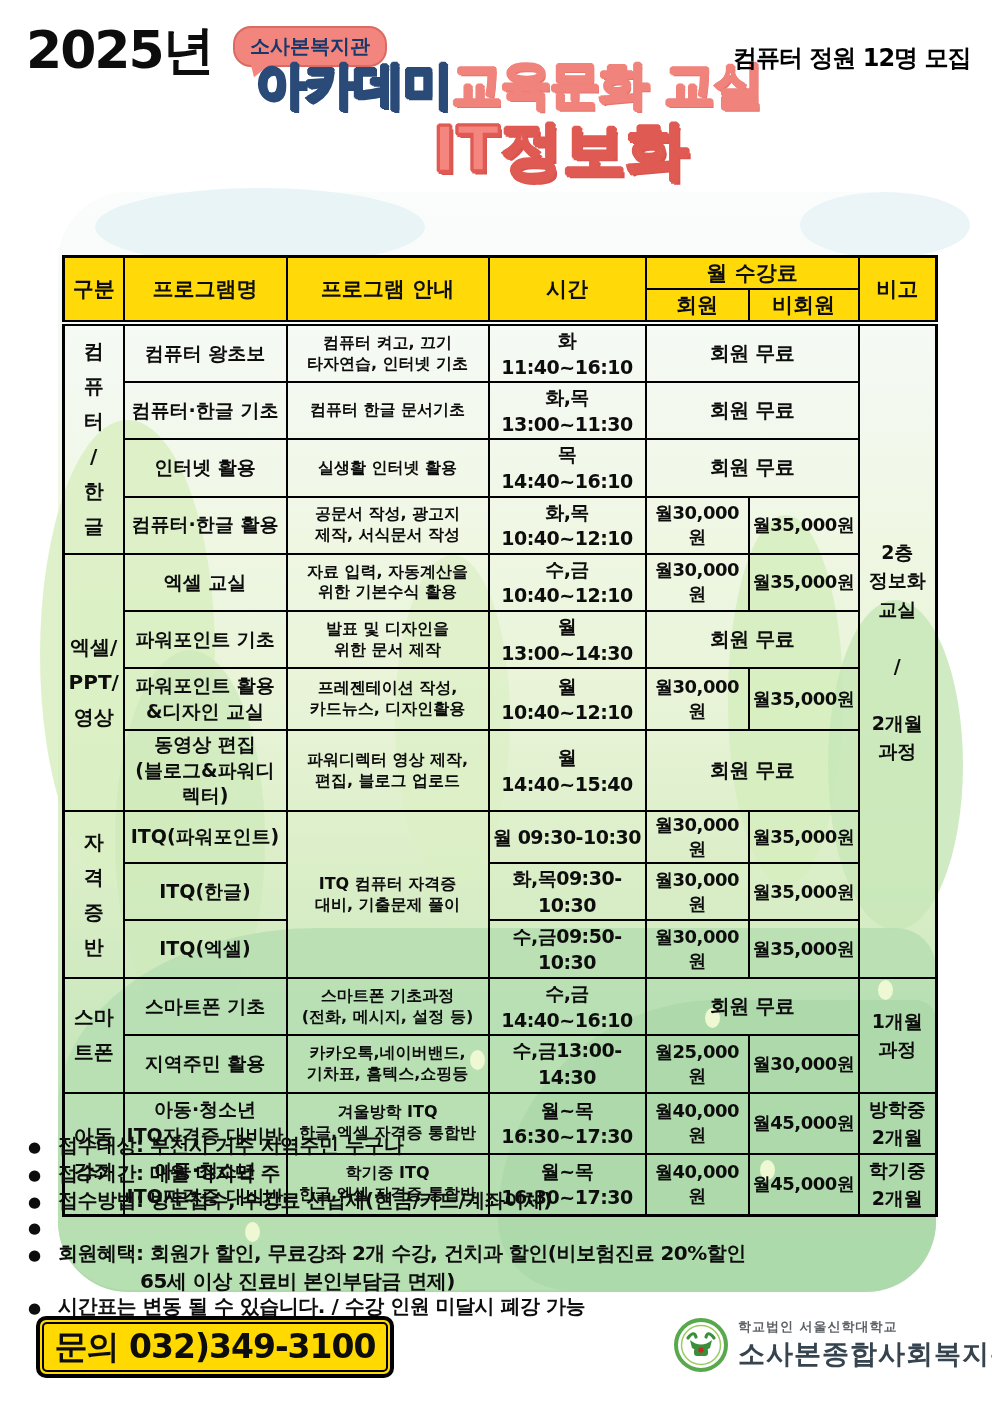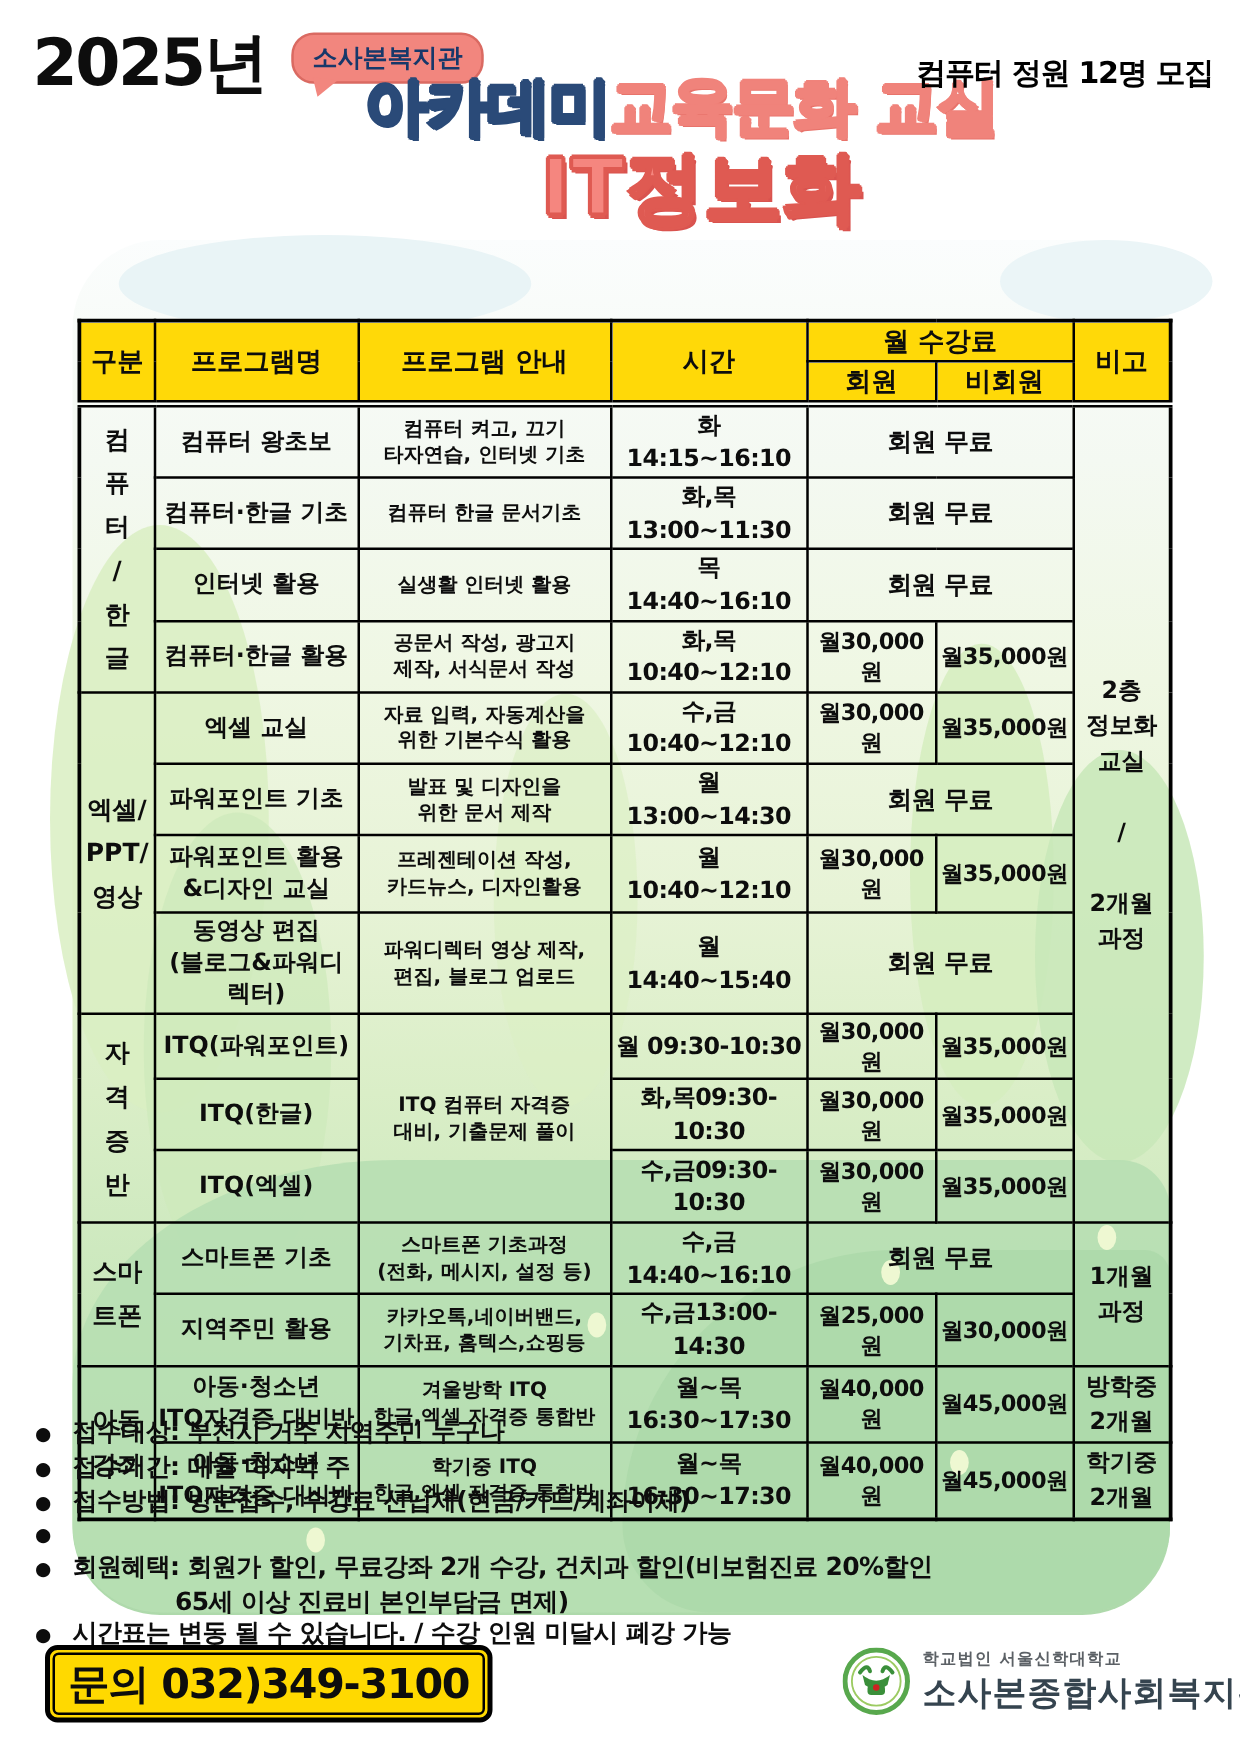--- a/index.html
+++ b/index.html
@@ -31,21 +31,21 @@
     letter-spacing:-2px; color:#0d0d0d; z-index:3; }
   .bubble { position:absolute; left:233px; top:26px; z-index:3; background:#f2867e;
     border:2px solid #da6a62; border-radius:18px; padding:5px 15px;
     color:#17386a; font-size:20px; font-weight:800; }
   .bubble::after { content:""; position:absolute; left:14px; bottom:-13px;
     border-left:6px solid transparent; border-right:14px solid transparent;
     border-top:15px solid #f2867e; transform:rotate(8deg); }
   .title-line1 { position:absolute; left:256px; top:52px; z-index:3; font-size:50px;
     font-weight:900; white-space:nowrap; letter-spacing:-1px; }
   .t-academy { color:#ffffff; -webkit-text-stroke:2.5px #2a4a78;
-    text-shadow:-2px 0 #2a4a78,2px 0 #2a4a78,0 -2px #2a4a78,0 2px #2a4a78,2px 3px 0 #2a4a78;margin-left:36px; }
+    text-shadow:-2px 0 #2a4a78,2px 0 #2a4a78,0 -2px #2a4a78,0 2px #2a4a78,2px 3px 0 #2a4a78; }
   .t-rest { color:#ffffff; -webkit-text-stroke:2.5px #f0837b;
     text-shadow:-2px 0 #f0837b,2px 0 #f0837b,0 -2px #f0837b,0 2px #f0837b,2px 3px 0 #e8736b; }
   .title-line2 { position:absolute; left:433px; top:108px; z-index:3; font-size:62px;
     font-weight:900; letter-spacing:1px; color:#f5867f; -webkit-text-stroke:2.5px #df5a52;
     text-shadow:-2px 0 #df5a52,2px 0 #df5a52,0 -2px #df5a52,0 3px #df5a52,3px 4px 0 #d9534f; }
   .recruit { position:absolute; left:733px; top:42px; z-index:3; font-size:24px;
     font-weight:900; color:#000000; letter-spacing:-1px; white-space:nowrap; }
 
   
   table.sched { position:absolute; left:62px; top:255px; z-index:2; width:873px;
@@ -136,21 +136,21 @@
       <tr style="height:56px">
         <td rowspan="4" class="cat pre">컴
 퓨
 터
 /
 한
 글</td>
         <td class="prog">컴퓨터 왕초보</td>
         <td class="guide pre">컴퓨터 켜고, 끄기
 타자연습, 인터넷 기초</td>
-        <td class="time">화 14:15~16:10</td>
+        <td class="time">화 11:40~16:10</td>
         <td colspan="2" class="fee free">회원 무료</td>
         <td rowspan="11" class="note pre">2층
 정보화
 교실
 
 /
 
 2개월
 과정</td>
       </tr>
@@ -222,21 +222,21 @@
         <td class="fee">월35,000원</td>
       </tr>
       <tr style="height:53px">
         <td class="prog">ITQ(한글)</td>
         <td class="time">화,목09:30-10:30</td>
         <td class="fee">월30,000원</td>
         <td class="fee">월35,000원</td>
       </tr>
       <tr style="height:58px">
         <td class="prog">ITQ(엑셀)</td>
-        <td class="time">수,금09:30-10:30</td>
+        <td class="time">수,금09:50-10:30</td>
         <td class="fee">월30,000원</td>
         <td class="fee">월35,000원</td>
       </tr>
       <tr style="height:47px">
         <td rowspan="2" class="cat pre">스마
 트폰</td>
         <td class="prog">스마트폰 기초</td>
         <td class="guide pre">스마트폰 기초과정
 (전화, 메시지, 설정 등)</td>
         <td class="time">수,금14:40~16:10</td>

